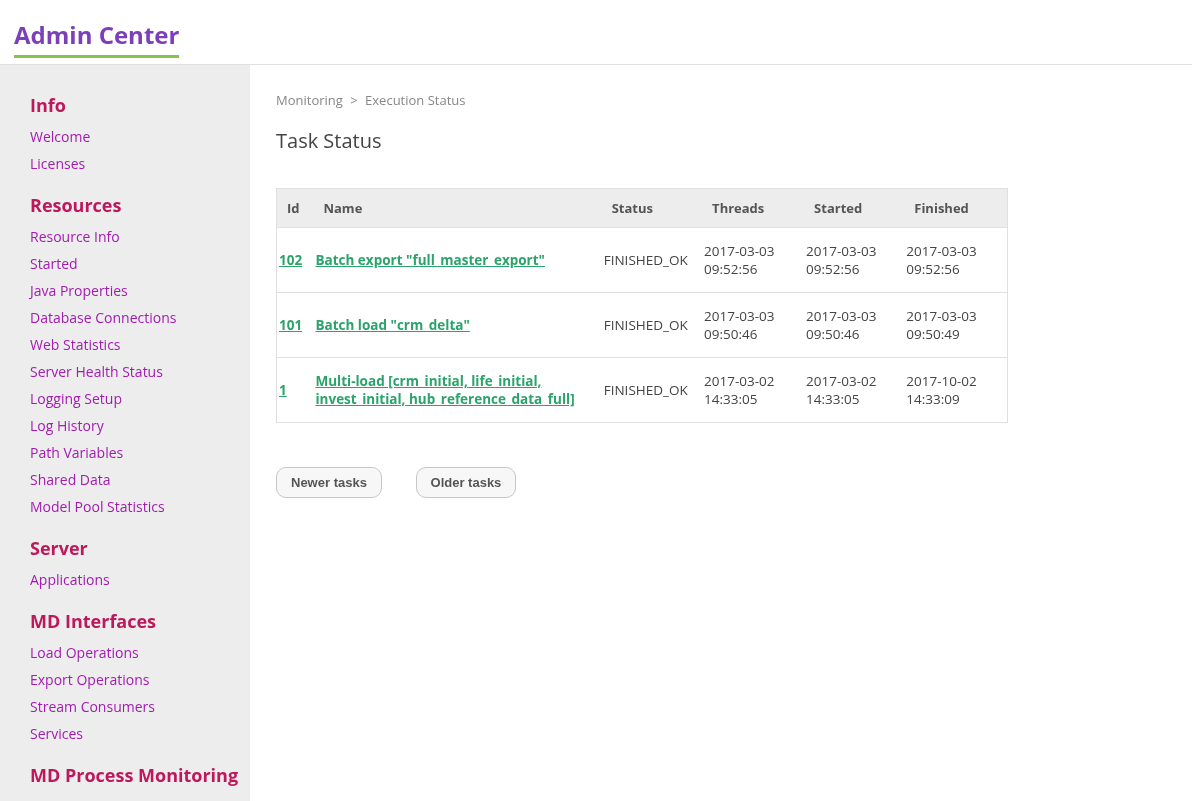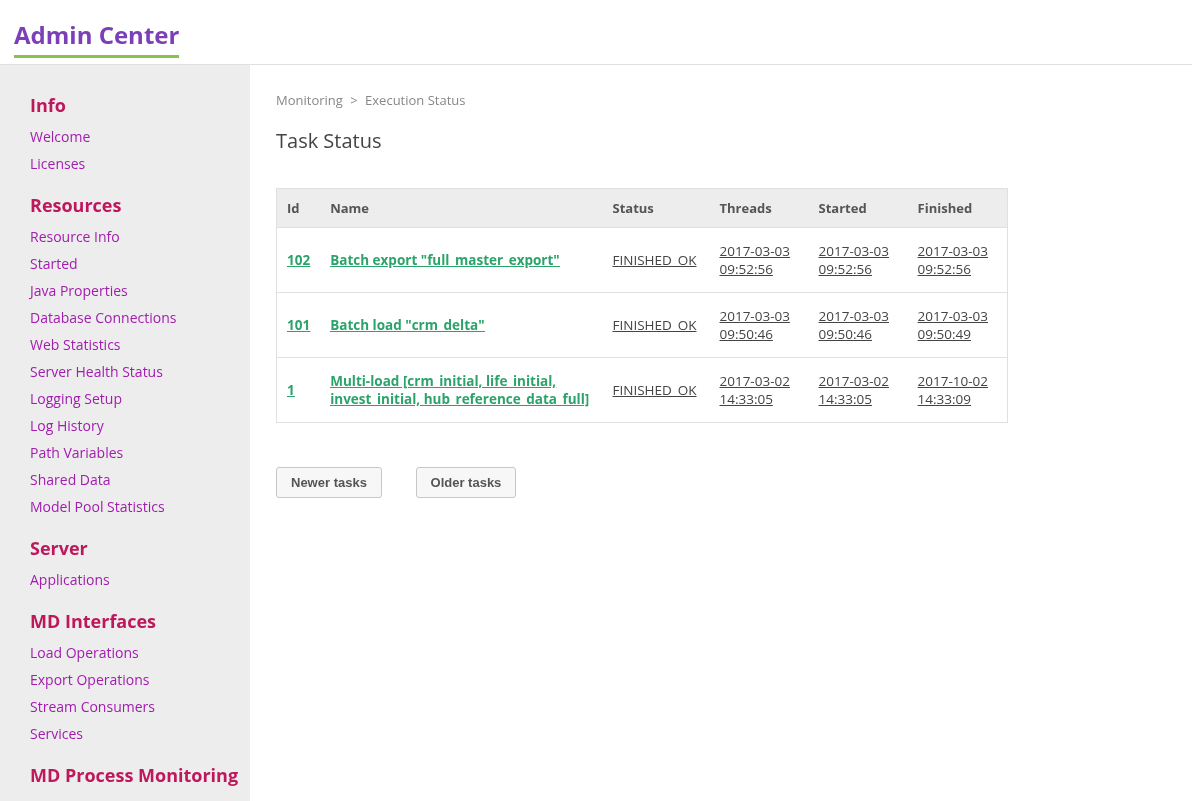--- a/index.html
+++ b/index.html
@@ -74,45 +74,44 @@
 .table th {
   background: #ededed;
   text-align: left;
   font-weight: 700;
   font-size: 13px;
   color: #555;
   padding: 10px 10px;
   border-bottom: 1px solid #e0e0e0;
 }
 .table td {
-  padding: 14px 10px;
+  padding: 14px 2px;
   font-size: 13.5px;
   color: #444;
   border-bottom: 1px solid #e0e0e0;
   vertical-align: middle;
-  text-decoration: underline;
 }
 .table tr:last-child td { border-bottom: none; }
 .link-cell a {
   color: #2ba36a;
   font-weight: 700;
   text-decoration: underline;
   cursor: pointer;
 }
 .col-id { width: 40px; padding-left: 12px; }
 .col-name { width: 380px; }
 .col-status { width: 110px; }
 .col-time { width: 125px; }
 .pager {
   margin-top: 44px;
 }
 .pager button {
   background: #f7f7f7;
   border: 1px solid #c7c7c7;
-  border-radius: 3px;
+  border-radius: 10px;
   padding: 7px 14px;
   font-size: 13px;
   font-weight: 700;
   color: #555;
   cursor: pointer;
   margin-right: 30px;
 }
 </style>
 </head>
 <body>

